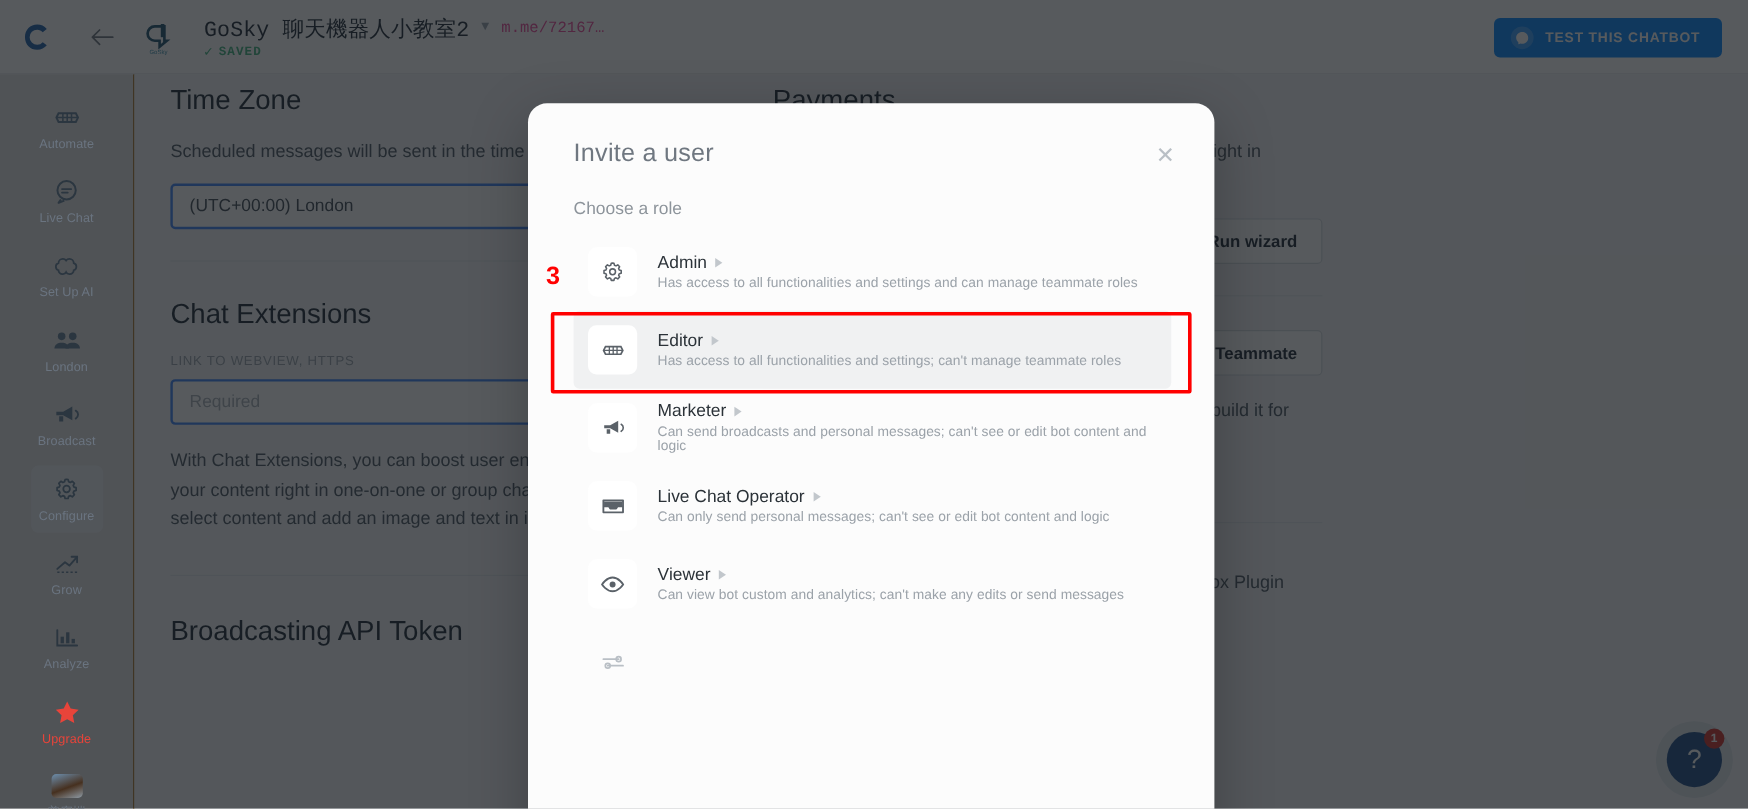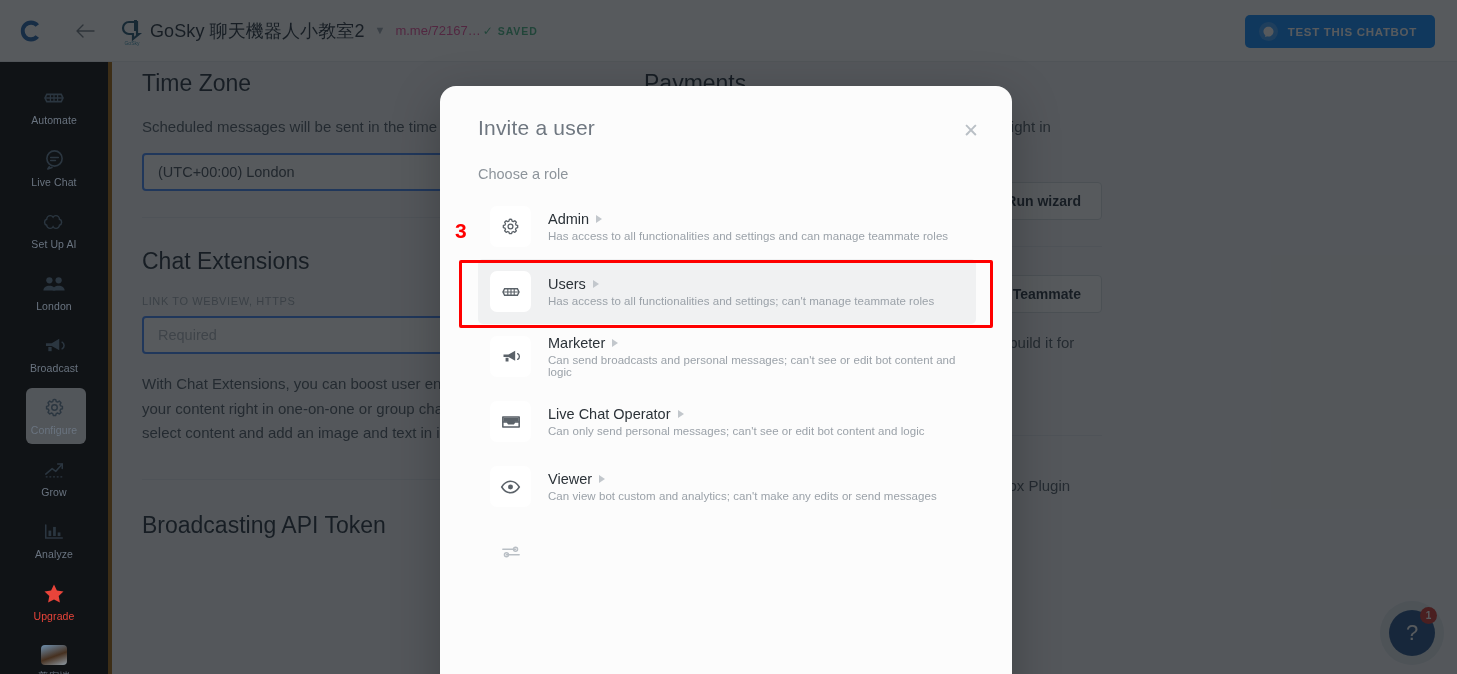--- a/index.html
+++ b/index.html
@@ -29,21 +29,21 @@
   }
   .brand-c svg { display: block; }
   .back-arrow {
     width: 46px; height: 62px; display: flex; align-items: center;
     justify-content: center;
   }
   .bot-avatar {
     width: 36px; height: 36px; margin-left: 6px;
     display: flex; align-items: center; justify-content: center;
   }
-  .bot-meta { margin-left: 0; display: flex; flex-direction: row; gap: 2px; }
+  .bot-meta { margin-left: 20px; display: flex; flex-direction: column; gap: 2px; font-family: Liberation Mono, monospace; }
   .bot-title-row { display: flex; align-items: center; gap: 10px; }
   .bot-title {
     font-size: 18px; color: #1b2733; font-weight: 400; letter-spacing: .1px;
   }
   .chev { color: #98a2ad; font-size: 11px; line-height: 1; }
   .bot-url { font-size: 13px; color: #ec4899; }
   .saved-row { display: flex; align-items: center; gap: 5px; }
   .saved-check { color: #3fb27f; font-size: 12px; line-height: 1; }
   .saved-text {
     font-size: 10.5px; color: #3fb27f; letter-spacing: .9px; font-weight: 600;
@@ -58,21 +58,21 @@
   }
   .test-btn .msg-badge {
     width: 19px; height: 19px; border-radius: 50%;
     background: rgba(255,255,255,.22);
     display: flex; align-items: center; justify-content: center;
   }
 
   
   .rail {
     position: absolute; left: 0; top: 62px; width: 112px; height: 612px;
-    background: #000000; border-right: 4px solid #a16207;
+    background: #e5e5e5; border-right: 1px solid #a16207;
     padding-top: 16px;
   }
   .rail-item {
     width: 100%; height: 56px; margin-bottom: 6px;
     display: flex; flex-direction: column; align-items: center;
     justify-content: center; gap: 5px; cursor: pointer; position: relative;
   }
   .rail-item .ri-box {
     width: 60px; height: 56px; position: absolute; left: 26px; top: 0;
     border-radius: 6px;
@@ -432,21 +432,21 @@
 
       <div class="role-row selected">
         <div class="role-icon-box">
           <svg width="20" height="16" viewBox="0 0 24 20">
               <path d="M4 6h16l2 4-2 4H4l-2-4z" fill="none" stroke="currentColor" stroke-width="1.8"></path>
               <path d="M8 6v8M12 6v8M16 6v8M2 10h20" stroke="currentColor" stroke-width="1.4"></path>
             </svg>
         </div>
         <div class="role-texts">
           <div class="role-name-row">
-            <span class="role-name">Users</span>
+            <span class="role-name">Editor</span>
             <span class="role-caret"></span>
           </div>
           <span class="role-desc">Has access to all functionalities and settings; can't manage teammate roles</span>
         </div>
       </div>
 
       <div class="role-row">
         <div class="role-icon-box">
           <svg width="20" height="17" viewBox="0 0 24 20">
               <path d="M3 7.5h6l8-4.5v12l-8-4.5H3z" fill="currentColor"></path>

